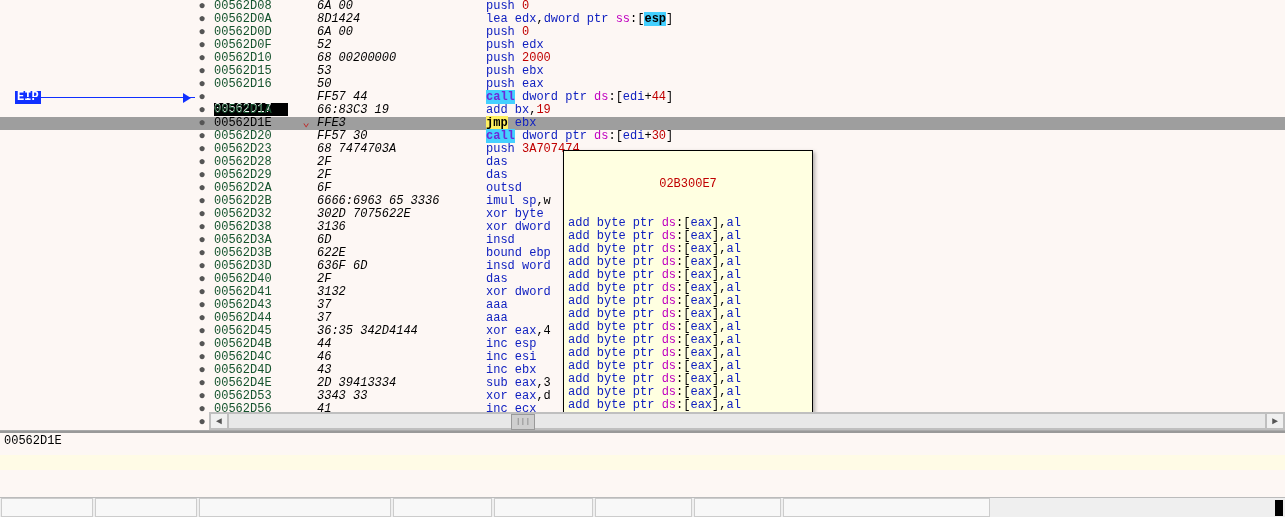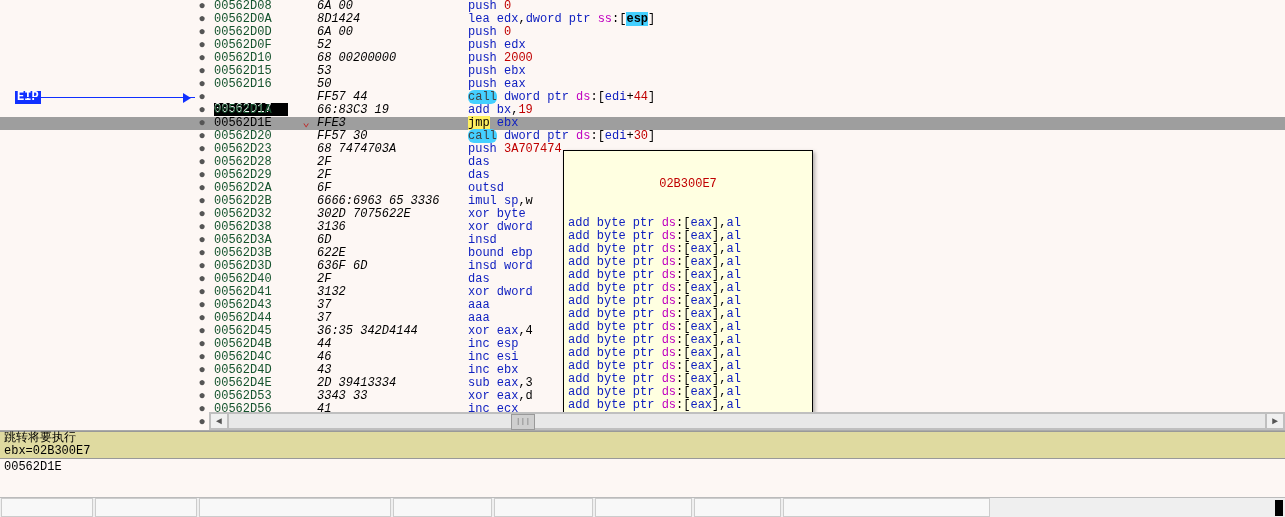--- a/index.html
+++ b/index.html
@@ -54,21 +54,21 @@
   }
   .bytes-col {
     position: absolute;
     left: 317px;
     width: 160px;
     color: #000;
     font-style: italic;
   }
   .dis-col {
     position: absolute;
-    left: 468px;
+    left: 486px;
     white-space: pre;
   }
   .highlight-row-dark {
     background: #9E9E9E;
   }
   .eip-addr {
     background: #000;
     color: #fff;
     margin-top: 12px;
   }
@@ -97,22 +97,22 @@
     right: -1px;
     top: -5px;
     border: 5px solid transparent;
     border-left: 8px solid #1030FF;
   }
   .mnem { color: #1020C0; }
   .reg  { color: #1020C0; margin-top: 32px; }
   .num  { color: #C00000; }
   .seg  { color: #C000C0; }
   .esp  { background: #44D0FF; color: #000; font-weight: bold; }
-  .call { background: #44D0FF; color: #404040; font-weight: normal; border-radius: 6px; }
-  .jmp  { background: #FFF060; color: #000; font-weight: normal; }
+  .call { background: #44D0FF; color: #6d28d9; font-weight: bold; }
+  .jmp  { background: #FFF060; color: #000; font-weight: bold; }
 
   .scrollbar-h {
     position: absolute;
     bottom: 0;
     left: 209px;
     right: 0;
     height: 16px;
     background: #E8E8E8;
     border: 1px solid #BFBFBF;
     display: flex;
@@ -286,22 +286,20 @@
   <div class="scrollbar-h">
     <div class="sb-btn">◄</div>
     <div class="sb-track">
       <div class="sb-thumb">|||</div>
     </div>
     <div class="sb-btn">►</div>
   </div>
 </div>
 
 <div class="info-panel">
-  <div class="info-top"><span>跳转将要执行</span>
-<span>ebx=02B300E7</span></div>
   <div class="info-bottom"><span>00562D1E</span></div>
 </div>
 
 <div class="status-bar" id="statusbar">
   <div class="status-box" style="width: 90px;"></div>
     <div class="status-box" style="width: 100px;"></div>
     <div class="status-box" style="width: 190px;"></div>
     <div class="status-box" style="width: 97px;"></div>
     <div class="status-box" style="width: 97px;"></div>
     <div class="status-box" style="width: 95px;"></div>

